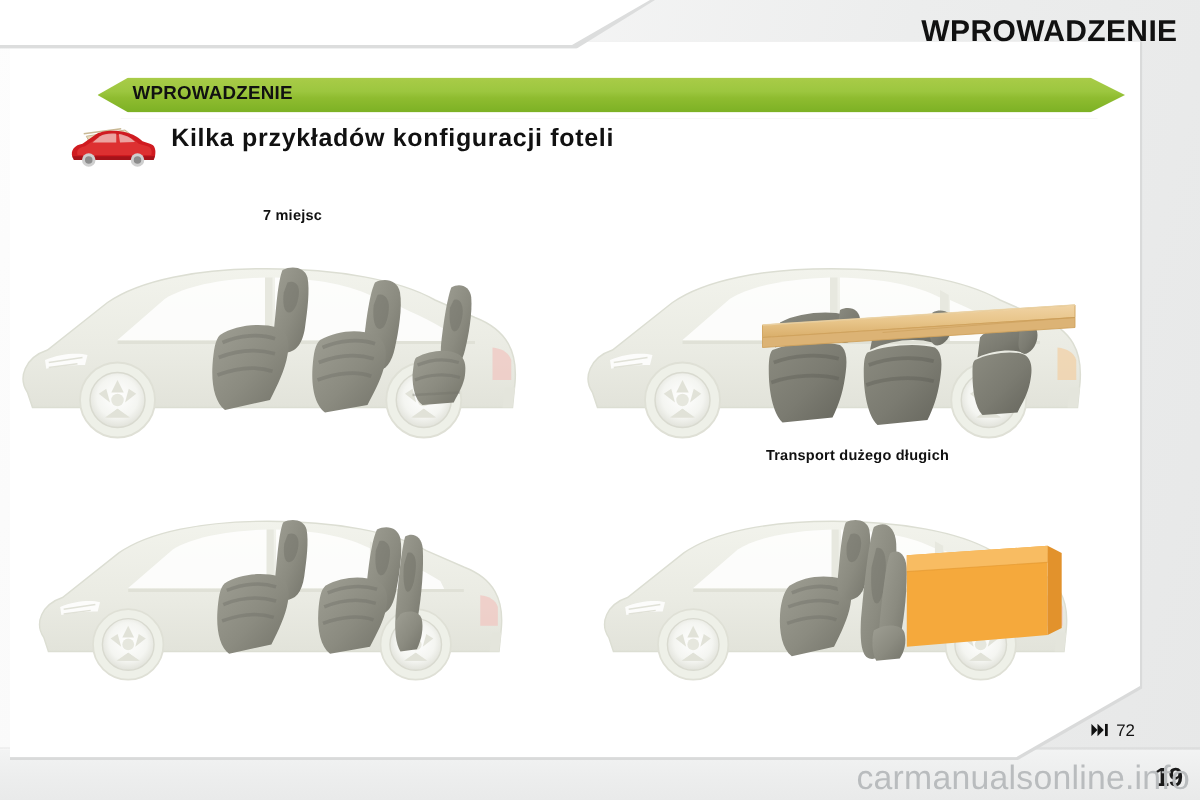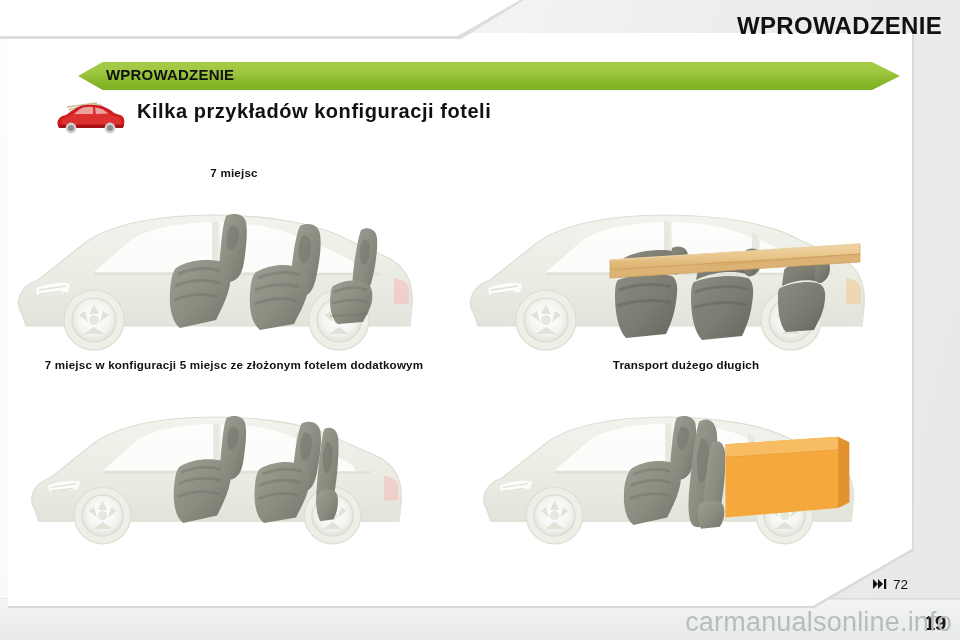--- a/index.html
+++ b/index.html
@@ -400,21 +400,20 @@
             <path d="M150 78 L400 62 L400 72 L150 88 Z" fill="url(#plank)" stroke="#d3a865" stroke-width=".8"></path>
             <path d="M150 88 L400 72 L400 80 L150 96 Z" fill="#dcb375" stroke="#cfa15c" stroke-width=".7"></path>
             <path d="M246 84 L400 72" stroke="#c79a55" stroke-width=".8" opacity=".5"></path>
             <path d="M150 78 L400 62" stroke="#efd9ae" stroke-width="1.3" opacity=".8"></path>
           </g>
         </svg>
       </div>
     </div>
 
     <div class="cell r1 c0">
-      <div class="caption two-line">7 miejsc w konfiguracji 5 miejsc ze złożonym fotelem dodatkowym</div>
       <div class="illus" style="top:34px;height:184px;">
         <svg viewBox="0 0 452 196" xmlns="http://www.w3.org/2000/svg">
           <defs>
             <linearGradient id="bodyg3" x1="0" y1="0" x2="0" y2="1">
               <stop offset="0%" stop-color="#f2f3ec"></stop>
               <stop offset="60%" stop-color="#eaebe3"></stop>
               <stop offset="100%" stop-color="#e2e3da"></stop>
             </linearGradient>
             <linearGradient id="seatg3" x1="0" y1="0" x2="1" y2="1">
               <stop offset="0%" stop-color="#9e9e93"></stop>

